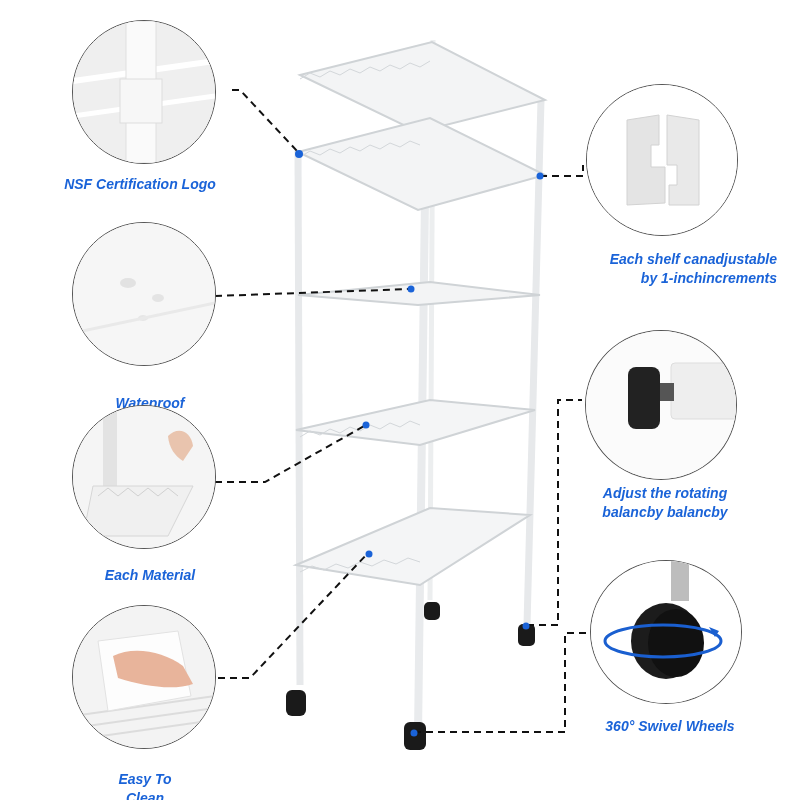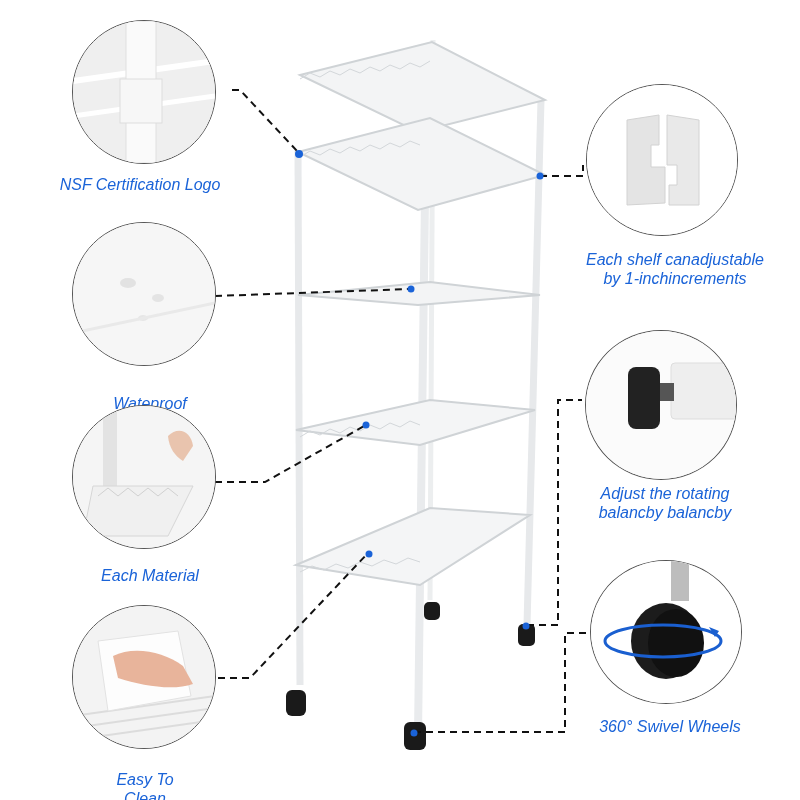--- a/index.html
+++ b/index.html
@@ -1,20 +1,20 @@
 <!DOCTYPE html>
 <html><head>
 <meta charset="utf-8">
 <style>
   html, body { margin: 0; padding: 0; background: #ffffff; }
   body { width: 800px; height: 800px; position: relative; overflow: hidden; font-family: "Liberation Sans", sans-serif; }
   .stage { position: absolute; left: 0; top: 0; width: 800px; height: 800px; }
   .label {
-    position: absolute; color: #1a63d8; font-weight: normal; font-style: italic;
-    font-size: 16px; line-height: 19px; text-align: center; white-space: nowrap;
+    position: absolute; color: #1a63d8; font-weight: bold; font-style: italic;
+    font-size: 14px; line-height: 19px; text-align: center; white-space: nowrap;
     font-family: "Liberation Sans", sans-serif;
   }
   .circle {
     position: absolute; border-radius: 50%; border: 1.3px solid #555;
     overflow: hidden; background: #f4f4f4;
   }
   svg { position: absolute; left: 0; top: 0; }
 </style>
 </head>
 <body>
@@ -120,21 +120,21 @@
     <div>Clean</div>
   </div>
 
   <div class="circle" style="left:586px;top:84px;width:150px;height:150px;">
     <svg width="150" height="150">
       <rect width="150" height="150" fill="#ffffff"></rect>
       <path d="M40,35 L72,30 L72,60 L64,60 L64,82 L78,82 L78,118 L40,120 Z" fill="#e4e4e4" stroke="#d2d2d2"></path>
       <path d="M80,30 L112,35 L112,120 L82,120 L82,100 L90,100 L90,80 L80,80 Z" fill="#e9e9e9" stroke="#d2d2d2"></path>
     </svg>
   </div>
-  <div class="label" style="left:555px;top:250px;width:240px;">
+  <div class="label" style="left:537px;top:250px;width:240px;text-align:right;">
     <div>Each shelf canadjustable</div>
     <div>by 1-inchincrements</div>
   </div>
 
   <div class="circle" style="left:585px;top:330px;width:150px;height:148px;">
     <svg width="150" height="148">
       <rect width="150" height="148" fill="#fbfbfb"></rect>
       <rect x="85" y="32" width="70" height="56" rx="4" fill="#eeeeee" stroke="#dddddd"></rect>
       <rect x="70" y="52" width="18" height="18" fill="#555"></rect>
       <rect x="42" y="36" width="32" height="62" rx="8" fill="#222"></rect>

